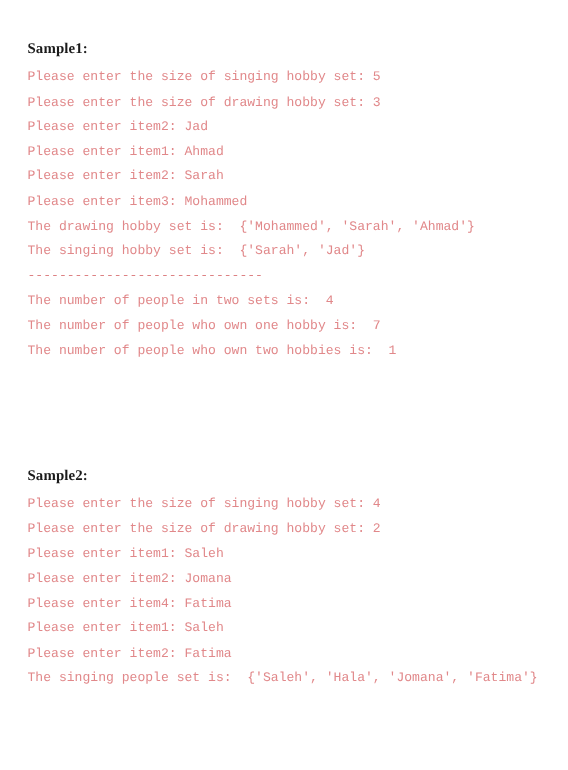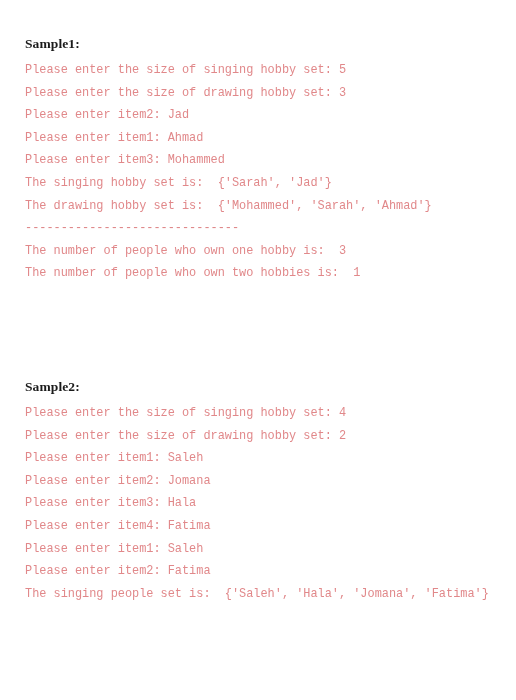--- a/index.html
+++ b/index.html
@@ -67,39 +67,40 @@
 
 <div class="page">
 
   <section class="sample-block">
     <h2 class="sample-heading">Sample1:</h2>
     <div class="console-out">
       <div class="console-line">Please enter the size of singing hobby set: 5</div>
       <div class="console-line">Please enter the size of drawing hobby set: 3</div>
       <div class="console-line">Please enter item2: Jad</div>
       <div class="console-line">Please enter item1: Ahmad</div>
+      <div class="console-line">Please enter item2: Sarah</div>
       <div class="console-line">Please enter item3: Mohammed</div>
+      <div class="console-line">The drawing hobby set is:  {'Mohammed', 'Sarah', 'Ahmad'}</div>
       <div class="console-line">The singing hobby set is:  {'Sarah', 'Jad'}</div>
-      <div class="console-line">The drawing hobby set is:  {'Mohammed', 'Sarah', 'Ahmad'}</div>
       <div class="console-line divider">------------------------------</div>
-      <div class="console-line">The number of people who own one hobby is:  3</div>
+      <div class="console-line">The number of people in two sets is:  4</div>
+      <div class="console-line">The number of people who own one hobby is:  7</div>
       <div class="console-line">The number of people who own two hobbies is:  1</div>
     </div>
   </section>
 
   <div class="block-gap"></div>
 
   <section class="sample-block">
     <h2 class="sample-heading">Sample2:</h2>
     <div class="console-out">
       <div class="console-line">Please enter the size of singing hobby set: 4</div>
       <div class="console-line">Please enter the size of drawing hobby set: 2</div>
       <div class="console-line">Please enter item1: Saleh</div>
       <div class="console-line">Please enter item2: Jomana</div>
-      <div class="console-line">Please enter item3: Hala</div>
       <div class="console-line">Please enter item4: Fatima</div>
       <div class="console-line">Please enter item1: Saleh</div>
       <div class="console-line">Please enter item2: Fatima</div>
       <div class="console-line">The singing people set is:  {'Saleh', 'Hala', 'Jomana', 'Fatima'}</div>
     </div>
   </section>
 
 </div>
 
 </body></html>

